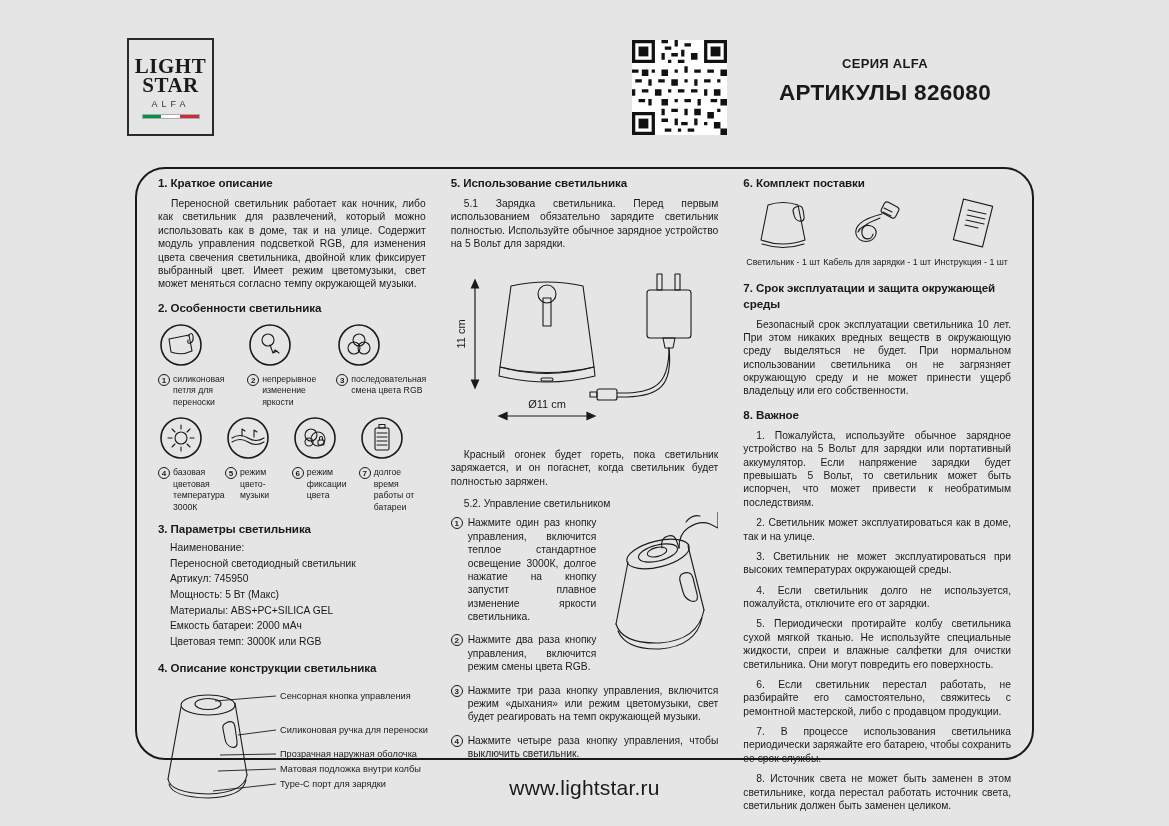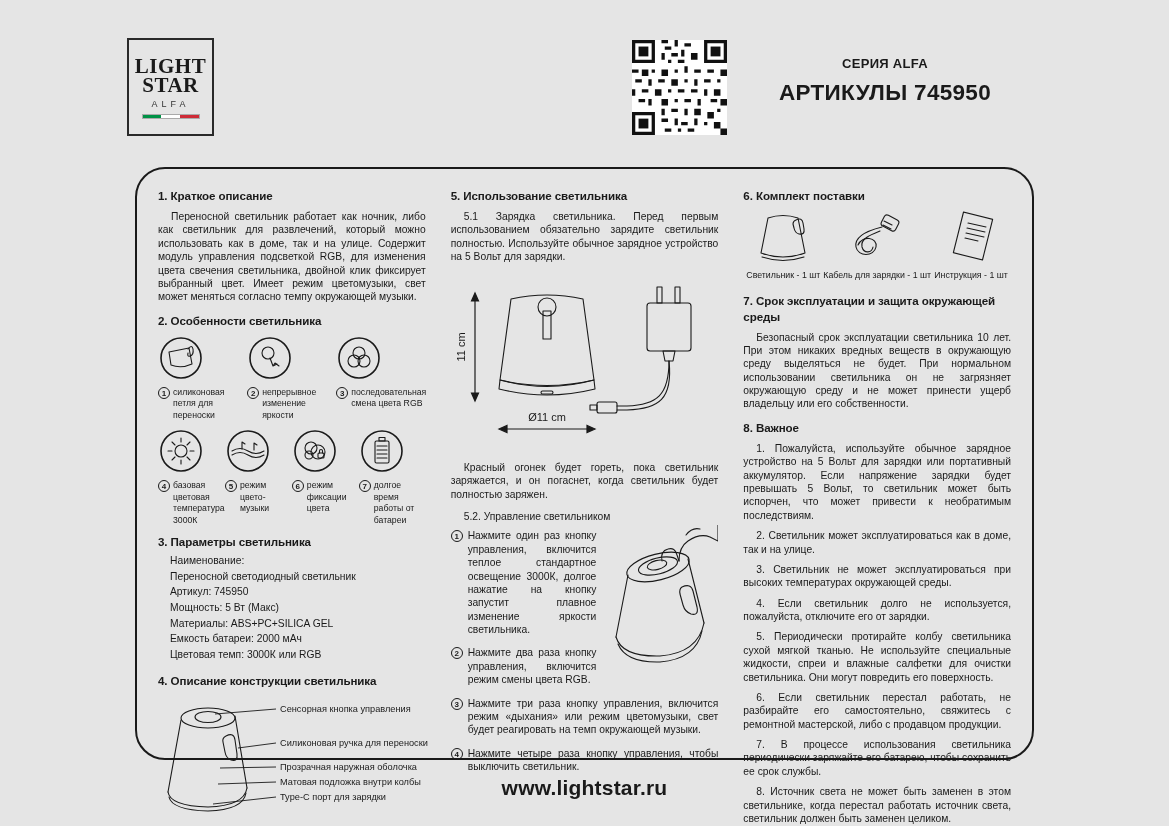--- a/index.html
+++ b/index.html
@@ -26,21 +26,21 @@
   }
   .qr { position: absolute; left: 632px; top: 40px; width: 95px; height: 95px; }
   .series-block { position: absolute; left: 760px; top: 56px; width: 250px; text-align: center; }
   .series-line { font-size: 13px; font-weight: bold; letter-spacing: 0.3px; }
   .articles-line { font-size: 22.5px; font-weight: bold; margin-top: 9px; letter-spacing: 0.3px; }
 
   
   .panel {
     position: absolute; left: 135px; top: 167px; width: 899px; height: 593px;
     border: 2px solid #1a1a1a; border-radius: 30px;
-    padding: 19px 21px 14px; display: flex; gap: 25px;
+    padding: 6px 21px 14px; display: flex; gap: 25px;
   }
   .col { flex: 1; min-width: 0; font-size: 10.3px; line-height: 1.3; }
   h3.sec { font-size: 11.6px; font-weight: bold; margin: 0 0 4px; letter-spacing: -0.1px; }
   .p { text-align: justify; margin: 7px 0 9px; }
   .indent { text-indent: 13px; }
 
   
   .feat-row { display: flex; margin: 8px 0 4px; }
   .feat { display: flex; flex-direction: column; }
   .feat-row.r3 .feat { width: 33.3%; }
@@ -85,21 +85,21 @@
   .cert-ten { width: 36px; height: 36px; border: 2px solid #1a1a1a; border-radius: 50%;
     display: flex; align-items: center; justify-content: center; font-size: 14px; position: relative; }
   .cert-ten::after { content:""; position:absolute; inset:3px; border:1px solid #1a1a1a; border-radius:50%; }
   .cert-diamond { width: 27px; height: 27px; border: 2px solid #1a1a1a; transform: rotate(45deg); margin: 0 4px;
     display: flex; align-items: center; justify-content: center; }
   .cert-diamond span { transform: rotate(-45deg); font-size: 12px; letter-spacing: 1px; font-family: "Liberation Serif", serif; }
   .cert-recycle { font-size: 31px; line-height: 1; }
 
   
   .footer-url { position: absolute; left: 0; top: 776px; width: 100%; text-align: center;
-    font-size: 21px; font-weight: bold; letter-spacing: 0.2px; }
+    font-size: 21px; font-weight: normal; letter-spacing: 0.2px; }
 
   svg .ln { fill: none; stroke: #1a1a1a; stroke-width: 1.6; stroke-linecap: round; stroke-linejoin: round; }
   svg .thin { stroke-width: 1.1; }
   svg text { font-family: "Liberation Sans", sans-serif; fill: #1a1a1a; }
 </style>
 </head>
 <body>
 
 <div class="page">
 
@@ -123,21 +123,21 @@
       <path d="M0 22h7v7H0zM1 23v5h5v-5z" fill-rule="evenodd"></path>
       <rect x="2" y="2" width="3" height="3"></rect>
         <rect x="24" y="2" width="3" height="3"></rect>
         <rect x="2" y="24" width="3" height="3"></rect>
       <path d="M9 0h2v1H9zM13 0h1v2h-1zM16 1h2v1h-2zM10 2h2v1h-2zM15 3h1v2h-1zM9 4h1v2H9zM12 4h2v1h-2zM18 4h2v2h-2zM11 6h1v1h-1zM14 6h2v1h-2zM0 9h2v1H0zM3 9h2v2H3zM6 9h1v1H6zM9 9h2v2H9zM13 9h1v1h-1zM16 8h1v2h-1zM19 9h2v1h-2zM23 9h2v1h-2zM27 9h2v2h-2zM1 12h2v1H1zM5 12h1v2H5zM8 12h2v1H8zM12 12h2v2h-2zM16 12h1v1h-1zM19 12h1v2h-1zM22 12h2v1h-2zM26 12h1v1h-1zM0 15h1v2H0zM3 15h2v1H3zM7 15h2v2H7zM11 15h1v1h-1zM14 15h2v1h-2zM18 15h2v1h-2zM22 15h1v2h-1zM25 15h2v2h-2zM2 18h2v1H2zM5 18h1v2H5zM9 18h2v2H9zM13 18h1v1h-1zM16 18h2v1h-2zM20 18h1v2h-1zM24 18h2v1h-2zM27 18h2v2h-2zM9 21h1v2H9zM12 21h2v1h-2zM16 21h1v2h-1zM19 21h2v2h-2zM23 22h2v2h-2zM26 21h1v1h-1zM9 24h2v1H9zM13 24h1v2h-1zM15 25h2v1h-2zM19 24h1v2h-1zM22 25h1v1h-1zM25 25h2v2h-2zM10 27h2v1h-2zM14 27h1v1h-1zM17 27h2v1h-2zM27 27h2v2h-2z"></path>
     </g>
   </svg>
 
   <div class="series-block">
     <div class="series-line">СЕРИЯ ALFA</div>
-    <div class="articles-line">АРТИКУЛЫ 745950</div>
+    <div class="articles-line">АРТИКУЛЫ 826080</div>
   </div>
 
   <div class="panel">
 
     <div class="col">
       <h3 class="sec">1. Краткое описание</h3>
       <p class="p indent">Переносной светильник работает как ночник, либо как светильник для развлечений, который можно использовать как в доме, так и на улице. Содержит модуль управления подсветкой RGB, для изменения цвета свечения светильника, двойной клик фиксирует выбранный цвет. Имеет режим цветомузыки, свет может меняться согласно темпу окружающей музыки.</p>
 
       <h3 class="sec">2. Особенности светильника</h3>
 

